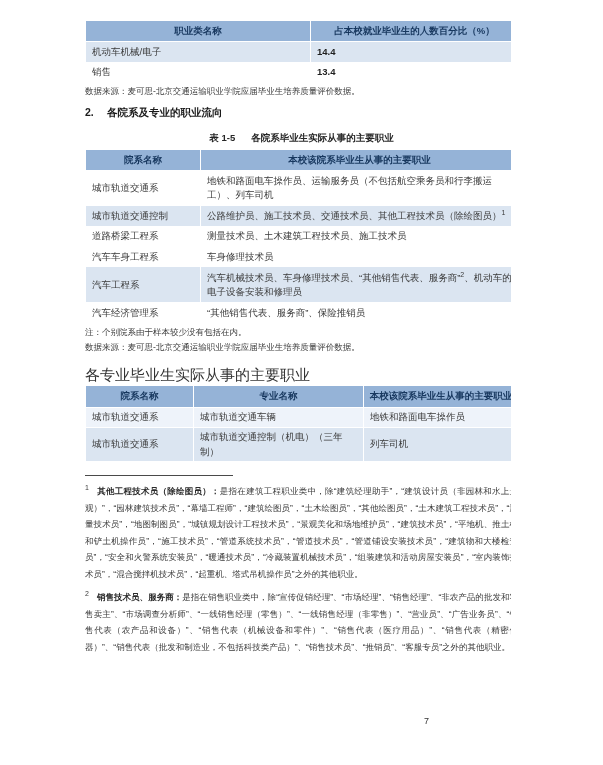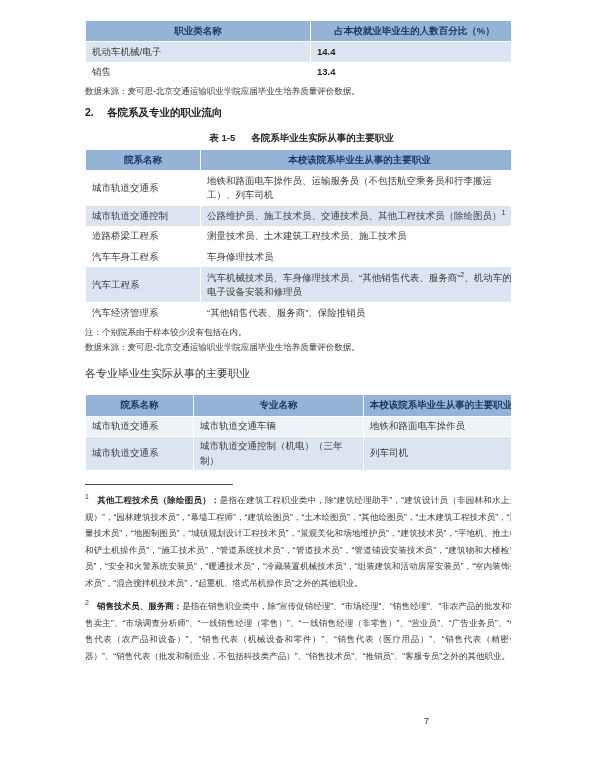--- a/index.html
+++ b/index.html
@@ -36,21 +36,21 @@
   .source-line { font-size:8.5px; color:#3a3a3a; margin-top:3px; line-height:1.4; }
   .note-line   { font-size:8.5px; color:#3a3a3a; margin-top:4px; line-height:1.4; }
 
   .section-heading { margin-top:8px; font-size:10.5px; font-weight:bold; color:#1a1a1a; }
   .section-heading .sec-num { display:inline-block; width:22px; }
 
   .table-caption { margin-top:12px; margin-bottom:4px; text-align:center;
                    font-size:9.5px; font-weight:bold; color:#262626; }
   .table-caption .cap-label { margin-right:16px; }
 
-  .sub-caption { margin-top:12px; margin-bottom:13px; font-size:11px; color:#333333; }
+  .sub-caption { margin-top:12px; margin-bottom:0; font-size:15px; color:#333333; }
 
   .footnote-sep { margin-top:13px; width:148px; border-top:1px solid #4a4a4a; }
   .footnote { margin-top:5px; font-size:8.5px; line-height:1.95; text-align:justify; color:#3a3a3a; }
   .footnote sup { font-size:7px; margin-right:8px; }
   .footnote b { color:#2b2b2b; }
 
   .page-number { position:absolute; right:82px; top:716px; font-size:9px; color:#333333; }
 </style>
 </head>
 <body>

